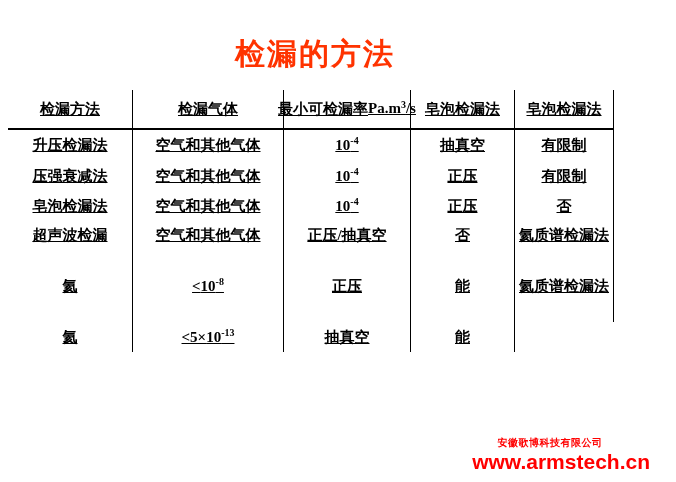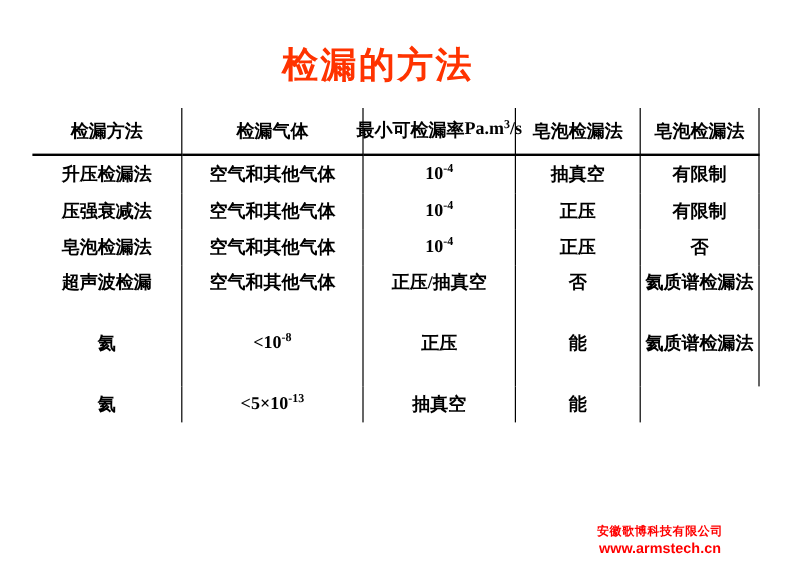--- a/index.html
+++ b/index.html
@@ -18,24 +18,25 @@
     text-align: center;
     font-size: 30px;
     font-weight: bold;
     letter-spacing: 2px;
     color: #ff3300;
     white-space: nowrap;
   }
 
   .leak-table {
     position: absolute;
-    left: 27px; top: 90px;
+    left: 8px; top: 90px;
     display: grid;
     grid-template-columns: 125px 151px 127px 104px 99px;
     grid-template-rows: 40px 31px 30px 30px 29px 72px 30px;
+    text-decoration: underline;
   }
   .cell {
     border-right: 1.5px solid #000;
     display: flex;
     align-items: center;
     justify-content: center;
     font-size: 15px;
     font-weight: bold;
     color: #000;
     white-space: nowrap;
@@ -61,23 +62,24 @@
     color: #ff0000;
   }
   .footer-company {
     font-size: 10px;
     font-weight: bold;
     letter-spacing: 0.5px;
     white-space: nowrap;
   }
   .footer-site {
     font-family: "Liberation Sans", "DejaVu Sans", sans-serif;
-    font-size: 12px;
+    font-size: 21px;
     font-weight: bold;
     white-space: nowrap;
+    text-align: right;
   }
 </style>
 </head>
 <body>
 
 <div class="slide">
 
   <div class="title">检漏的方法</div>
 
   <div class="leak-table">

